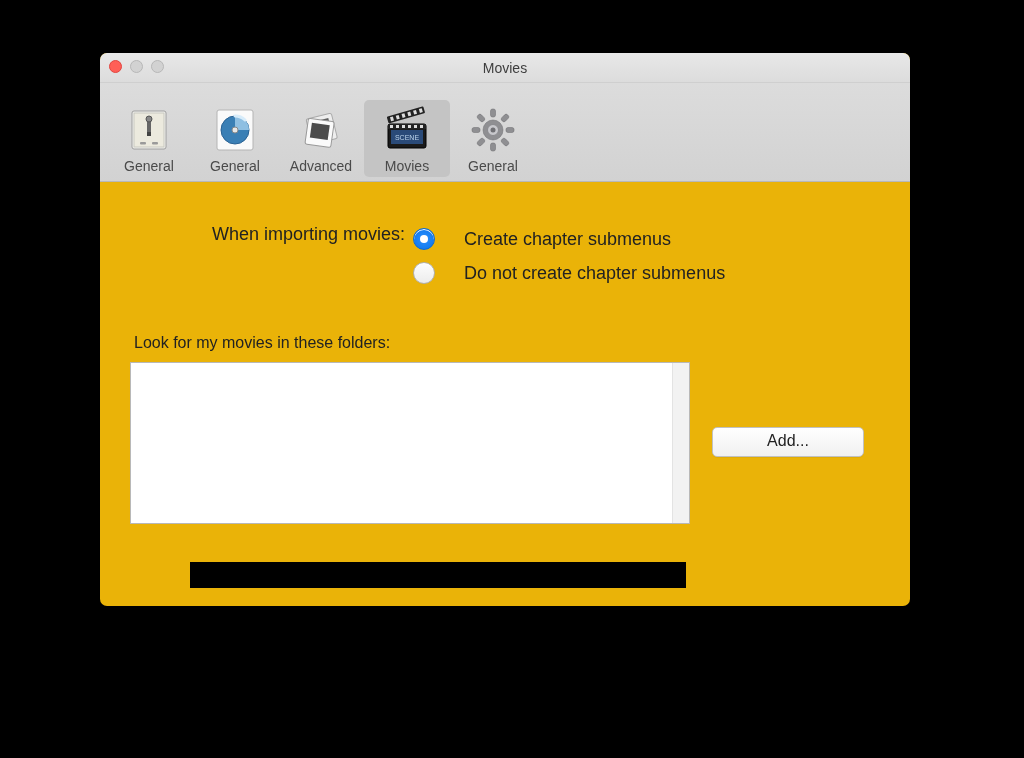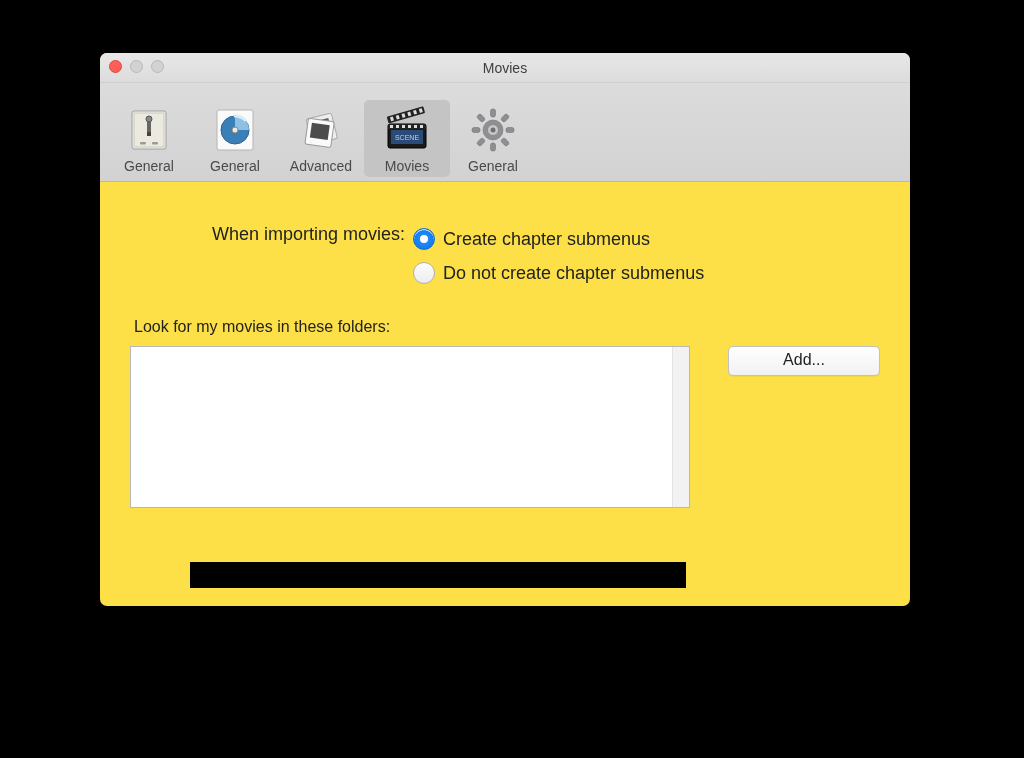--- a/index.html
+++ b/index.html
@@ -12,21 +12,21 @@
     font-size: 17px;
     color: #222;
     -webkit-font-smoothing: antialiased;
   }
   .window {
     position: absolute;
     left: 100px;
     top: 53px;
     width: 810px;
     height: 553px;
-    background: #fde047;
+    background: #eab308;
     border-radius: 7px;
     box-shadow: 0 22px 50px rgba(0,0,0,0.55), 0 0 0 1px rgba(0,0,0,0.15);
     overflow: hidden;
   }
   
   .titlebar {
     height: 29px;
     background: linear-gradient(#e8e8e8, #dcdcdc);
     border-bottom: 1px solid #cfcfcf;
     position: relative;
@@ -92,36 +92,37 @@
   
   .content {
     position: relative;
     padding: 40px 30px 20px 30px;
     height: calc(100% - 29px - 94px);
     box-sizing: border-box;
   }
   .opt-row {
     display: flex;
     align-items: flex-start;
-    margin-bottom: 28px;
+    margin-bottom: 44px;
   }
   .opt-label {
     width: 275px;
     text-align: right;
     font-size: 18px;
     color: #222;
     padding-top: 2px;
   }
   .radio-group {
     padding-left: 8px;
   }
   .radio-line {
     display: flex;
     align-items: center;
     height: 34px;
+    gap: 21px;
   }
   .radio {
     width: 22px;
     height: 22px;
     border-radius: 50%;
     background: linear-gradient(#fdfdfd, #ececec);
     border: 1px solid #b0b0b0;
     box-shadow: inset 0 1px 0 #fff;
     box-sizing: border-box;
     margin-right: 8px;
@@ -144,22 +145,21 @@
   }
   .radio-text {
     font-size: 18px;
   }
   .folders-label {
     font-size: 16px;
     margin: 0 0 10px 4px;
   }
   .folders-row {
     display: flex;
-    align-items: flex-start;
-    gap: 16px;
+    align-items: center;
   }
   .folders-box {
     width: 560px;
     height: 162px;
     background: #fff;
     border: 1px solid #b8b8b8;
     box-sizing: border-box;
     position: relative;
   }
   .folders-box .scrollbar {

